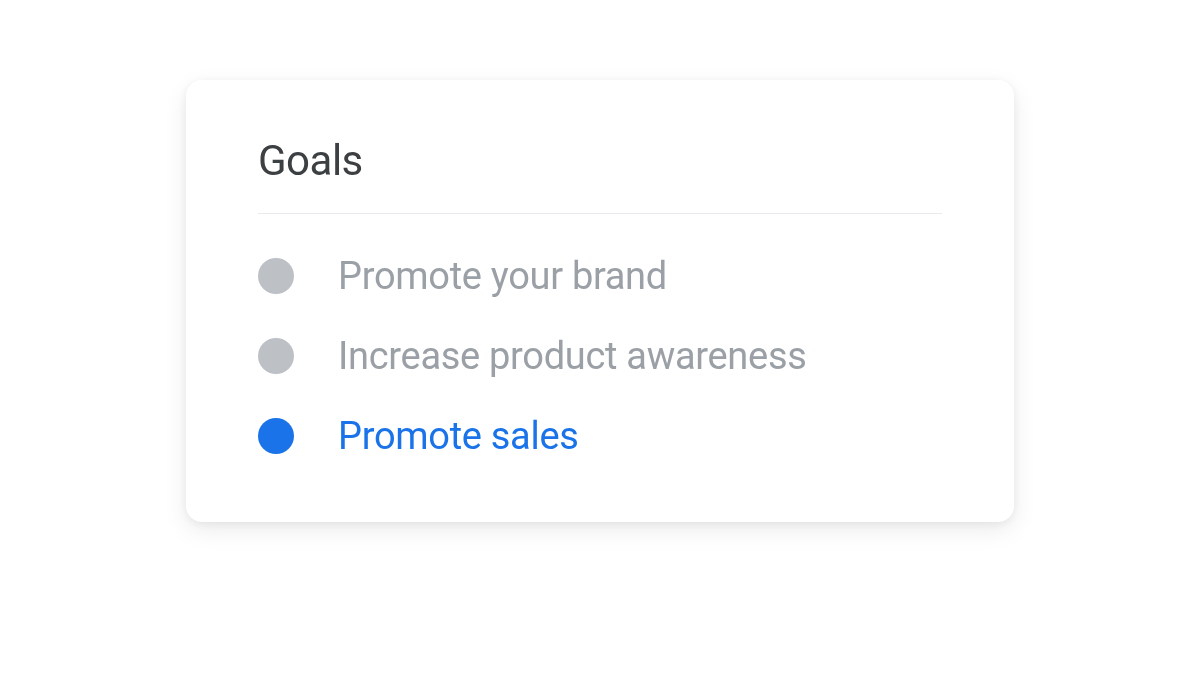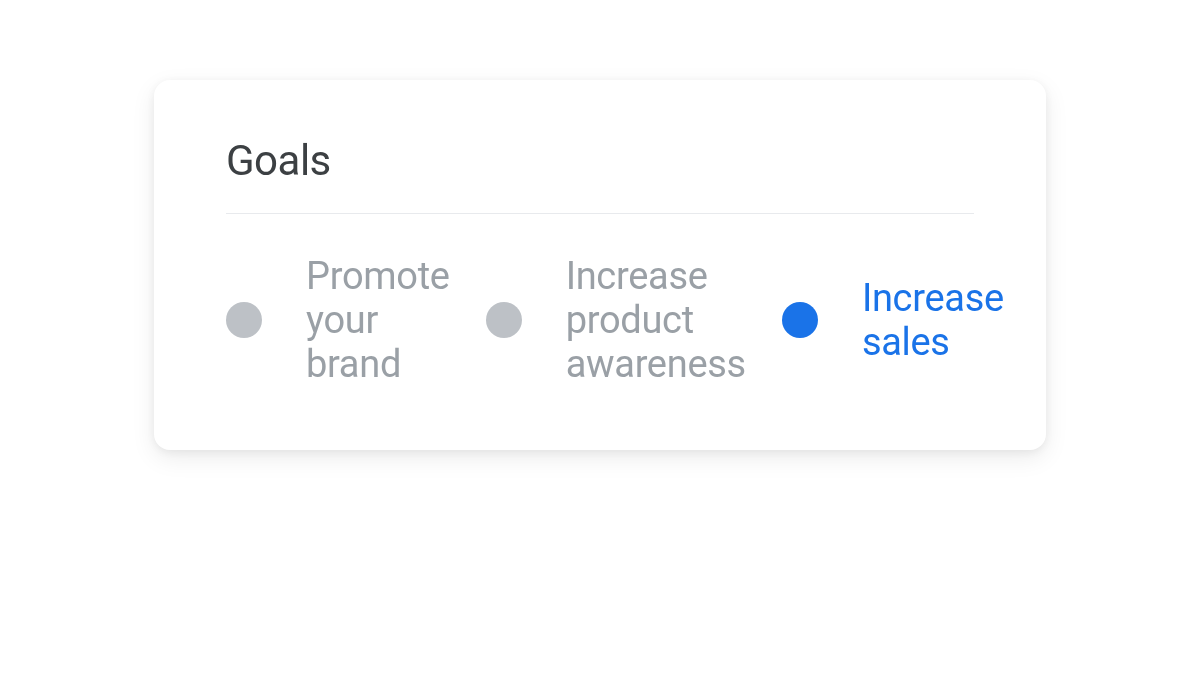--- a/index.html
+++ b/index.html
@@ -11,41 +11,41 @@
       width: 1200px;
       height: 674px;
       background: #ffffff;
       font-family: 'Google Sans', 'Product Sans', Roboto, Arial, sans-serif;
       display: flex;
       align-items: flex-start;
       justify-content: center;
       padding-top: 80px;
     }
     .card {
-      width: 892px;
+      width: 828px;
       background: #ffffff;
       border-radius: 16px;
       box-shadow: 0 2px 8px rgba(0,0,0,0.06), 0 8px 24px rgba(0,0,0,0.08);
       padding: 56px 72px 64px 72px;
     }
     .card-title {
       font-size: 42px;
       font-weight: 400;
       color: #3c4043;
       margin-bottom: 28px;
       letter-spacing: -0.5px;
     }
     .divider {
       border: none;
       border-top: 1px solid #e8eaed;
       margin-bottom: 40px;
     }
     .option-list {
       display: flex;
-      flex-direction: row;
+      flex-direction: column;
       gap: 36px;
     }
     .option {
       display: flex;
       align-items: center;
       gap: 44px;
       cursor: pointer;
     }
     .radio-dot {
       width: 36px;
@@ -84,17 +84,17 @@
       <span class="option-label unselected">Promote your brand</span>
     </div>
 
     <div class="option">
       <span class="radio-dot unselected"></span>
       <span class="option-label unselected">Increase product awareness</span>
     </div>
 
     <div class="option">
       <span class="radio-dot selected"></span>
-      <span class="option-label selected">Increase sales</span>
+      <span class="option-label selected">Promote sales</span>
     </div>
 
   </div>
 </div>
 
 </body></html>

